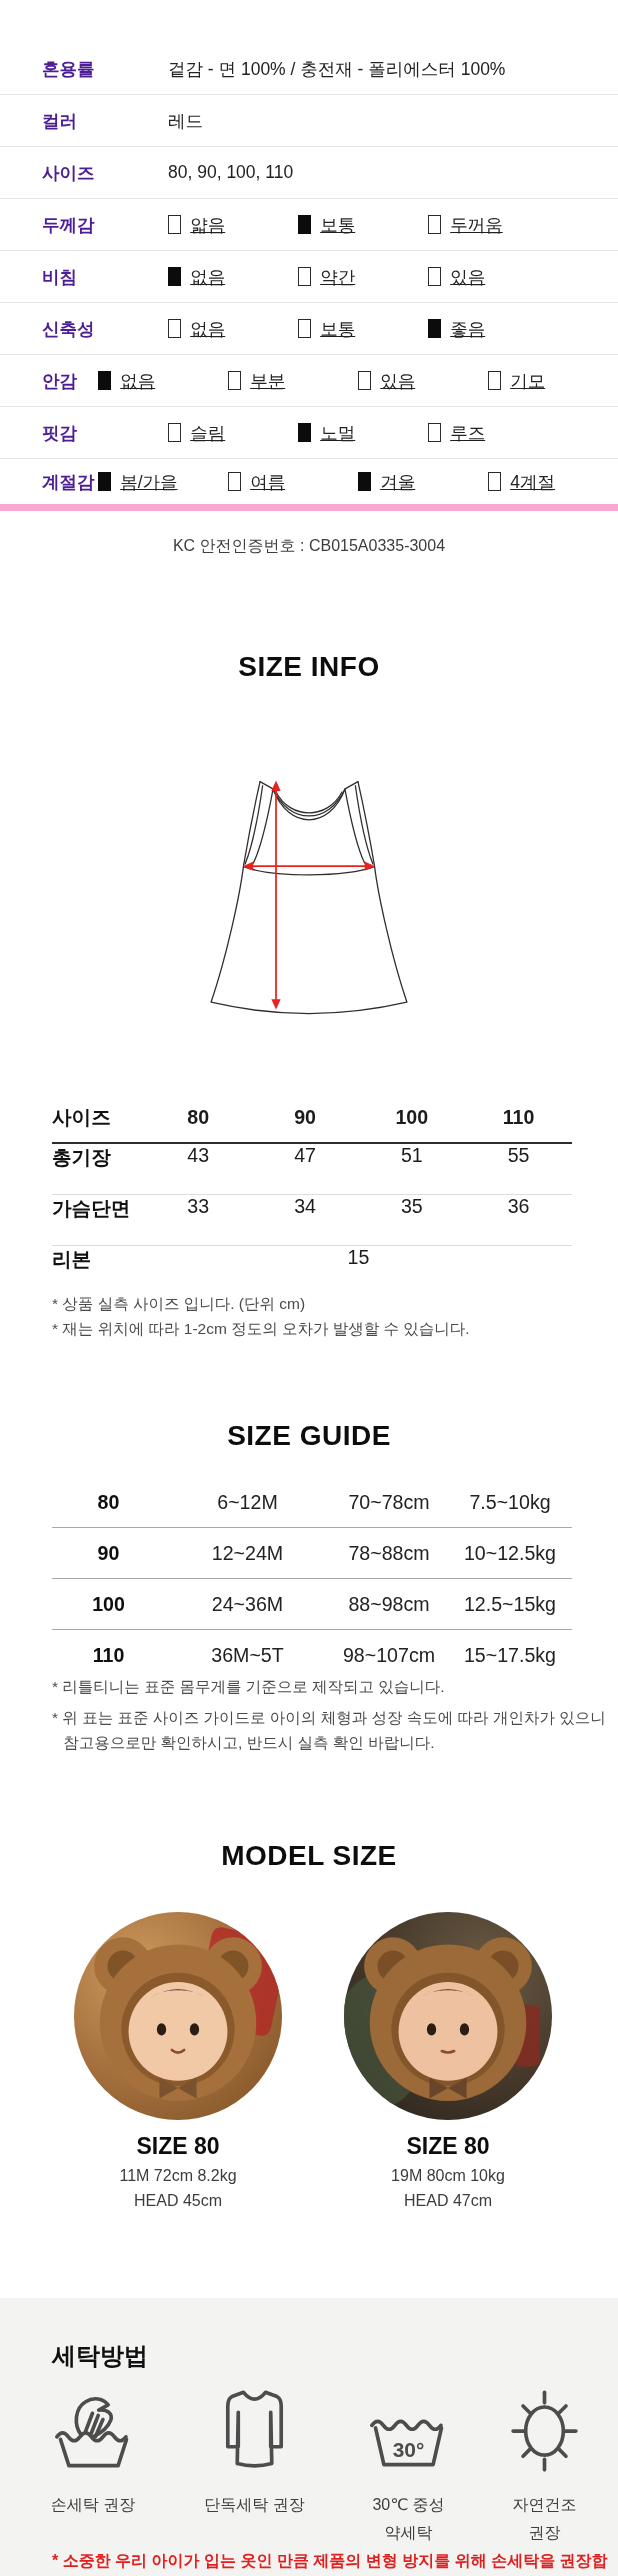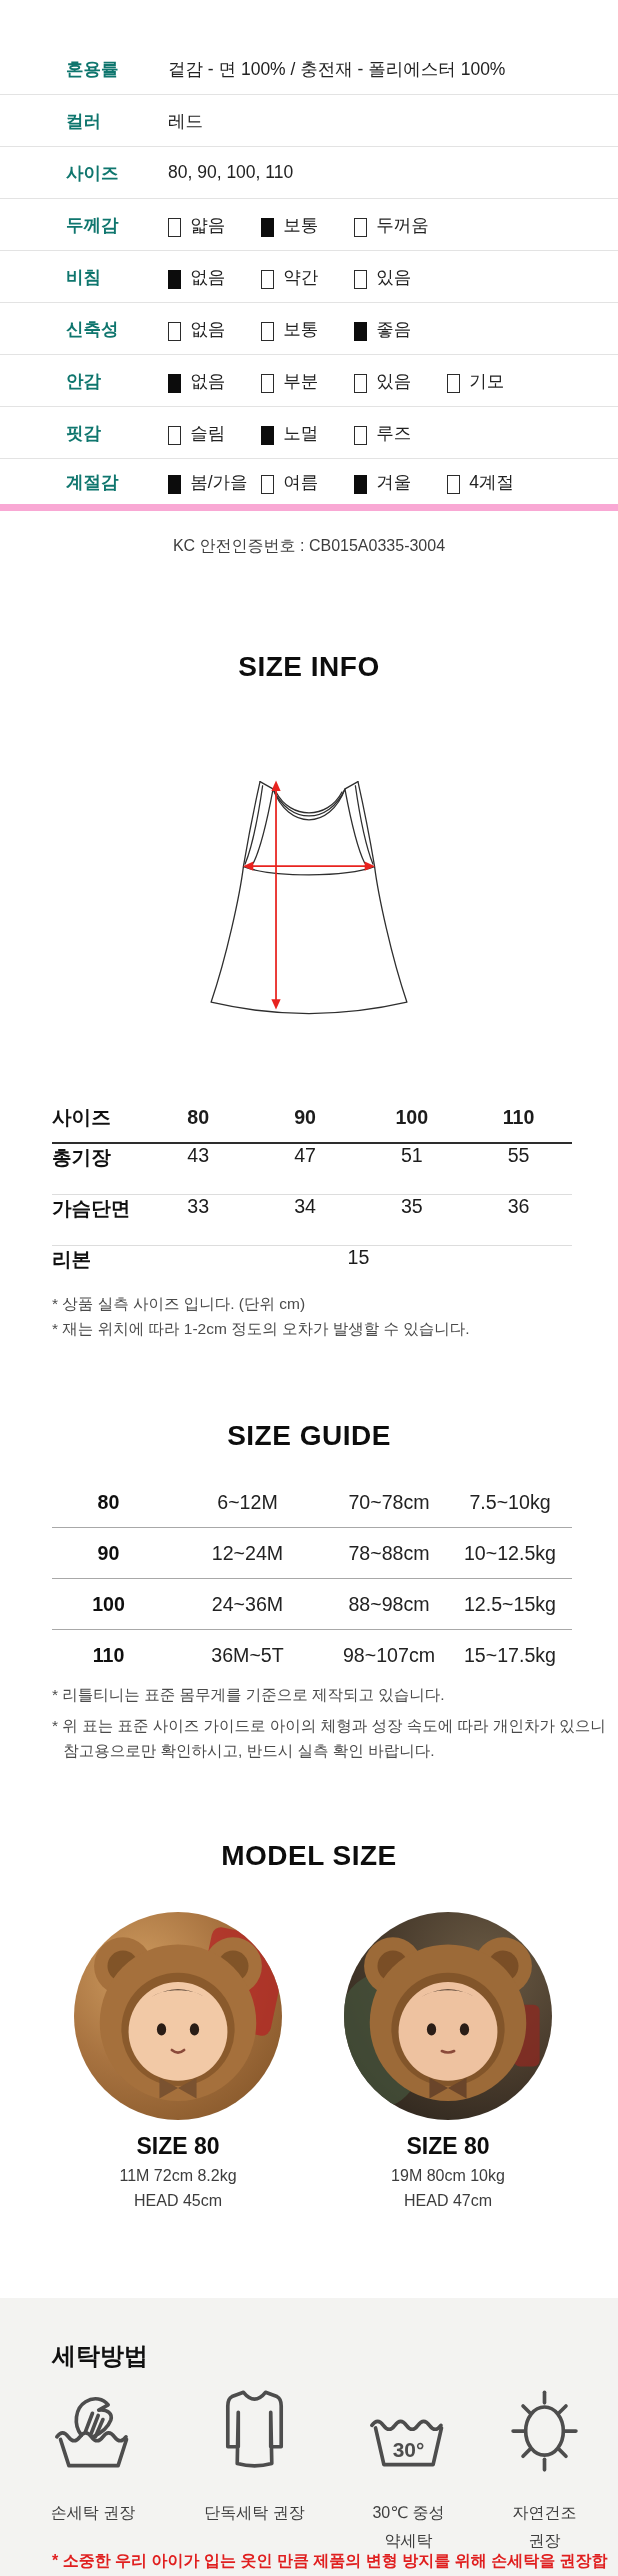--- a/index.html
+++ b/index.html
@@ -2,44 +2,44 @@
 <html style="font-size:8.2px"><head>
 <meta charset="utf-8">
 <style>
   html,body{margin:0;padding:0;background:#fff;}
   .page{position:relative;width:618px;height:3068px;background:#ffffff;overflow:hidden;
         font-family:"Liberation Sans","DejaVu Sans",sans-serif;color:#1e1e1e;}
   
   .spec{position:absolute;top:43px;left:0;width:618px;}
   .spec-row{display:flex;align-items:center;height:52px;border-bottom:0.5px solid #e3e3e3;font-size:17.5px;box-sizing:border-box;}
   .spec-row.last{border-bottom:7px solid #f9a8d4;}
-  .spec-label{width:168px;padding-left:66px;box-sizing:border-box;font-weight:700;color:#0f766e;}
+  .spec-label{width:168px;padding-left:42px;box-sizing:border-box;font-weight:700;color:#4c1d95;}
   .spec-value{color:#222;}
   .opts{display:flex;align-items:center;}
-  .opt{display:inline-flex;align-items:flex-end;width:93px;}
+  .opt{display:inline-flex;align-items:center;width:130px;text-decoration:underline;}
   .box{width:13.4px;height:19px;border:1.5px solid #2b2b2b;box-sizing:border-box;margin-right:8.8px;background:#fff;flex:none;}
   .box.filled{background:#0c0c0c;border-color:#0c0c0c;}
   .opt-label{color:#222;white-space:nowrap;}
   
   .kc{position:absolute;top:536px;left:0;width:618px;height:20.6px;line-height:20.6px;text-align:center;font-size:16px;color:#3d3d3d;}
   .h1{position:absolute;left:0;width:618px;text-align:center;font-weight:800;font-size:28px;letter-spacing:0.5px;color:#0d0d0d;}
   #size-info-h{top:651px;}#size-guide-h{top:1420px;}#model-h{top:1840px;}
   .dress{position:absolute;top:760px;left:180px;width:258px;height:268px;}
   
   .sizetable{position:absolute;top:1093px;left:52px;width:520px;font-size:19.6px;color:#1c1c1c;}
   .st-header{display:flex;align-items:center;height:49px;border-bottom:2.1px solid #2d2d2d;font-weight:700;}
   .st-row{display:flex;align-items:flex-start;height:50px;border-bottom:0.5px solid #dddddd;}
   .st-row.lastrow{border-bottom:none;}
   .st-label{width:93px;text-align:left;font-weight:700;color:#111;}
   .st-col{width:107px;text-align:center;}
   .st-merged{width:427px;text-align:center;}
   .note{position:absolute;left:52px;font-size:15.5px;color:#4a4a4a;line-height:25px;}
   #size-notes{top:1291px;}
   #guide-notes{top:1674px;}
-  #guide-notes .gap{margin-bottom:6.2px;margin-top:8px;}
+  #guide-notes .gap{margin-bottom:6.2px;}
   #guide-notes .indent{padding-left:11.3px;}
   
   .guidetable{position:absolute;top:1477px;left:52px;width:520px;font-size:19.6px;color:#222;}
   .gt-row{display:flex;align-items:center;height:50px;border-bottom:1px solid #a8a8a8;}
   .gt-row.lastrow{border-bottom:none;}
   .gt-size{width:113px;text-align:center;font-weight:700;color:#0f0f0f;}
   .gt-age{width:165px;text-align:center;}
   .gt-height{width:118px;text-align:center;}
   .gt-weight{width:124px;text-align:center;}
   
@@ -51,21 +51,21 @@
   .photo.bg-right{background:radial-gradient(circle at 68% 28%,#6a5a44 0%,#45382a 55%,#241e18 100%);}
   .photo svg{position:absolute;inset:0;}
   .model-size-label{margin-top:13.4px;font-size:23px;line-height:26px;font-weight:700;color:#0d0d0d;}
   .model-spec{margin-top:4.1px;font-size:16px;line-height:25px;color:#3c3c3c;}
   
   .wash{position:absolute;top:2298px;left:0;width:618px;height:770px;background:#f3f3f1;}
   .wash-h{position:absolute;top:42px;left:52px;font-size:24px;font-weight:800;color:#101010;}
   .wicon{position:absolute;top:87px;width:155px;text-align:center;}
   #wicon-0{left:15.5px;}#wicon-1{left:177px;}#wicon-2{left:331px;}#wicon-3{left:467px;}
   .wicon svg{height:89px;}
-  .wlabel{margin-top:23px;font-size:16px;color:#3f3f3f;line-height:28px;}
+  .wlabel{margin-top:15px;font-size:16px;color:#3f3f3f;line-height:28px;}
   .warns{position:absolute;top:250px;left:52px;font-size:16px;font-weight:700;color:#e01f1f;line-height:25px;}
 </style>
 </head>
 <body>
 
 <div class="page">
 
   <div class="spec">
     <div class="spec-row">
       <div class="spec-label">혼용률</div>

